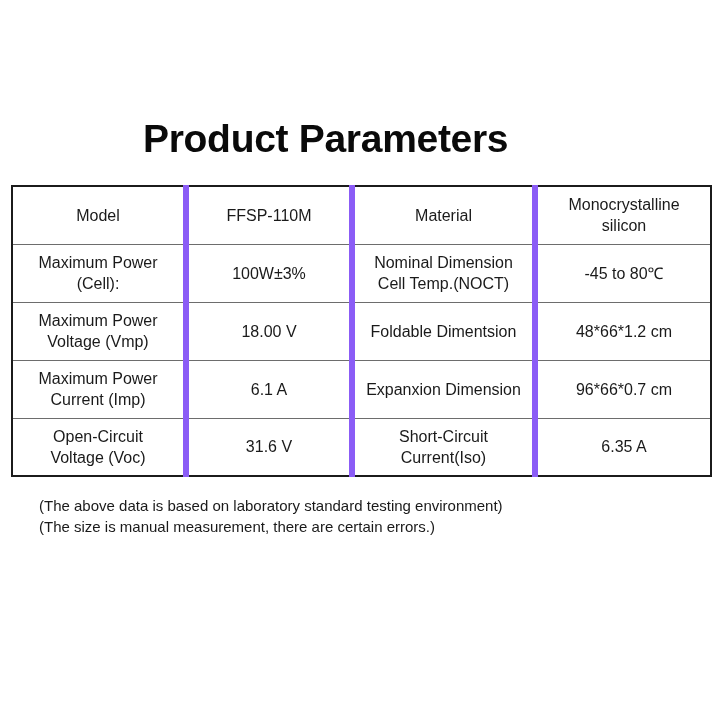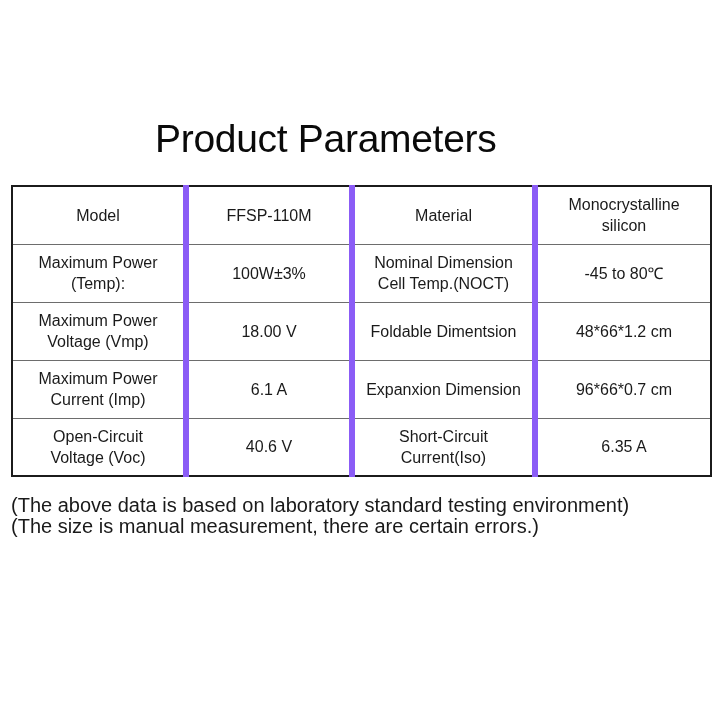--- a/index.html
+++ b/index.html
@@ -17,24 +17,24 @@
   .page {
     position: relative;
     width: 720px;
     height: 720px;
     box-sizing: border-box;
   }
 
   
   .title {
     position: absolute;
-    left: 155px;
+    left: 143px;
     top: 116px;
     font-size: 39px;
-    font-weight: normal;
+    font-weight: bold;
     letter-spacing: -0.3px;
     color: #0a0a0a;
     line-height: 46px;
     white-space: nowrap;
   }
 
   
   .spec-table {
     position: absolute;
     left: 11px;
@@ -71,24 +71,25 @@
   .cell-line { display: block; }
 
   
   .notes {
     position: absolute;
     left: 11px;
     top: 495px;
     width: 700px;
   }
   .note {
-    font-size: 20px;
+    font-size: 15px;
     line-height: 21px;
     color: #1a1a1a;
     white-space: nowrap;
+    margin-left: 28px;
   }
   .note-gap {
     margin-top: 12px;
   }
 </style>
 </head>
 <body>
 
 <div class="page">
 
@@ -108,21 +109,21 @@
         <td>Material</td>
         <td>
           <span class="cell-line">Monocrystalline</span>
           <span class="cell-line">silicon</span>
         </td>
       </tr>
 
       <tr>
         <td>
           <span class="cell-line">Maximum Power</span>
-          <span class="cell-line">(Temp):</span>
+          <span class="cell-line">(Cell):</span>
         </td>
         <td>100W±3%</td>
         <td>
           <span class="cell-line">Nominal Dimension</span>
           <span class="cell-line">Cell Temp.(NOCT)</span>
         </td>
         <td>-45 to 80℃</td>
       </tr>
 
       <tr>
@@ -143,21 +144,21 @@
         <td>6.1 A</td>
         <td>Expanxion Dimension</td>
         <td>96*66*0.7 cm</td>
       </tr>
 
       <tr>
         <td>
           <span class="cell-line">Open-Circuit</span>
           <span class="cell-line">Voltage (Voc)</span>
         </td>
-        <td>40.6 V</td>
+        <td>31.6 V</td>
         <td>
           <span class="cell-line">Short-Circuit</span>
           <span class="cell-line">Current(Iso)</span>
         </td>
         <td>6.35 A</td>
       </tr>
     </tbody>
   </table>
 
   <div class="notes">

